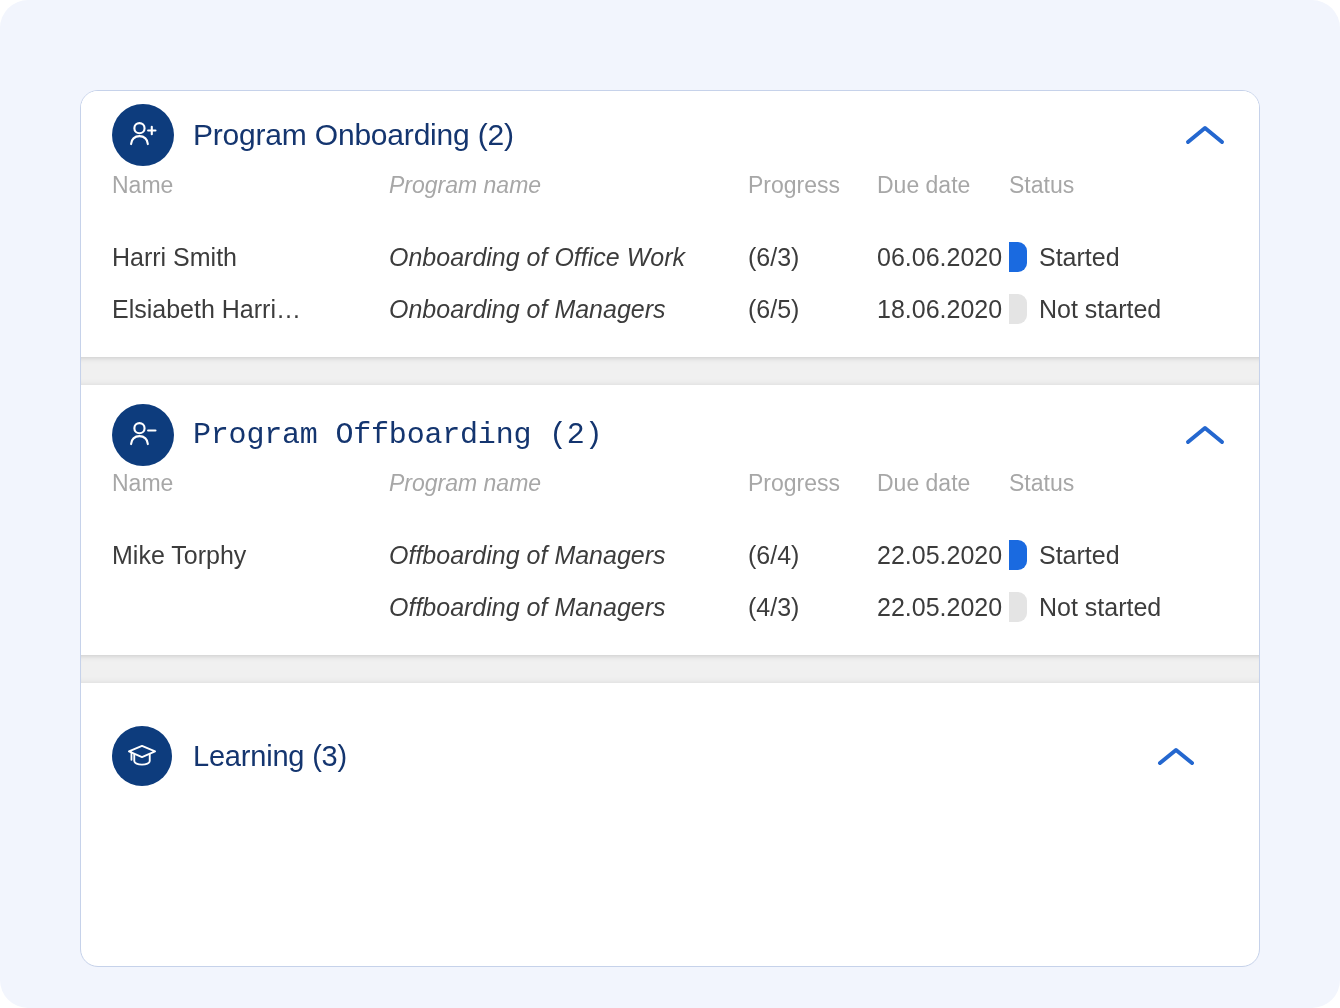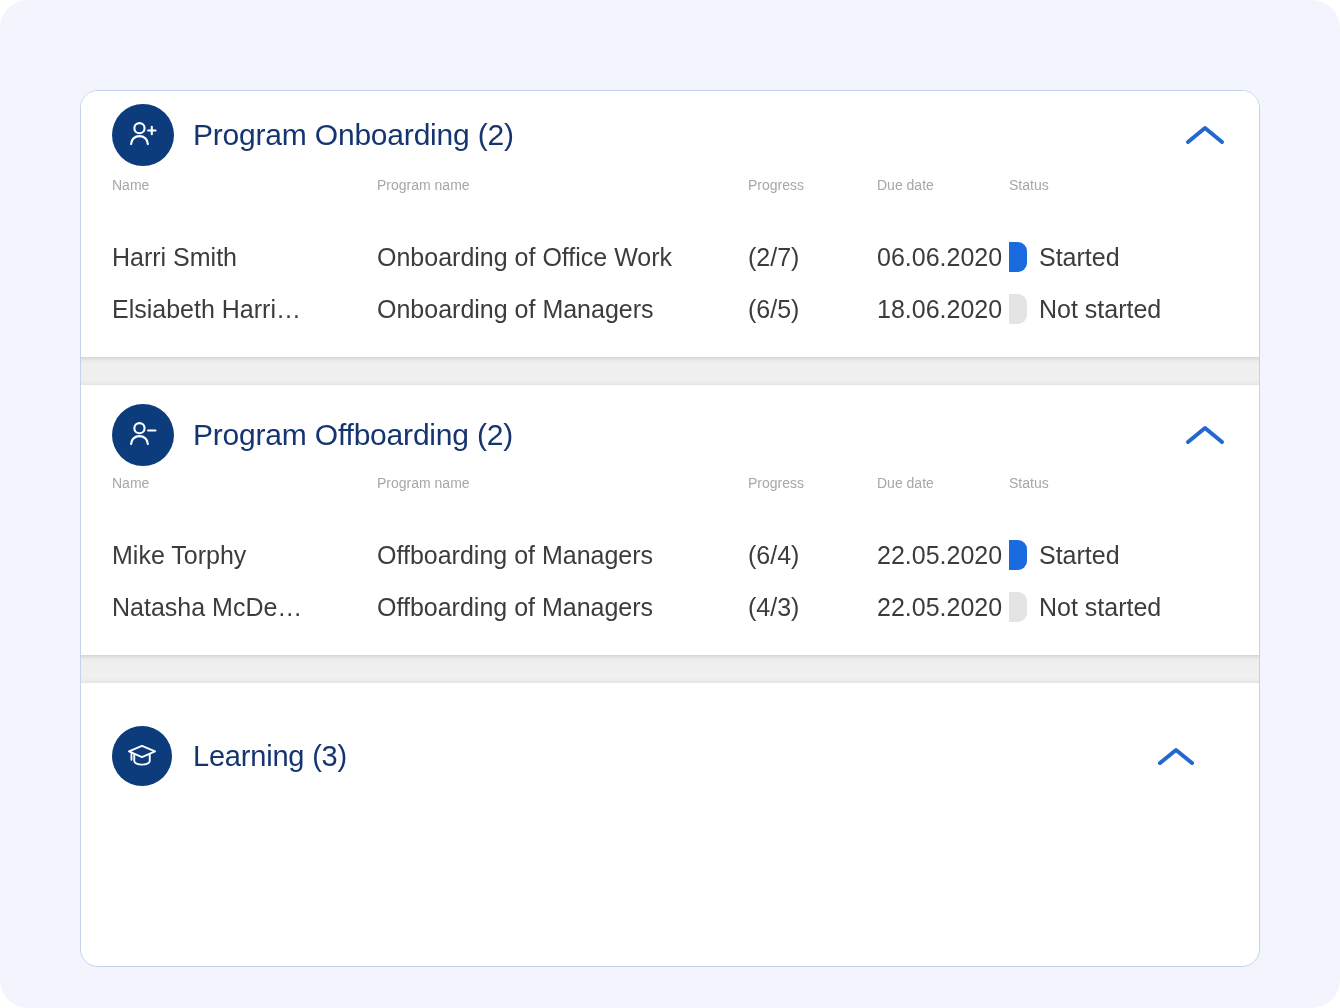--- a/index.html
+++ b/index.html
@@ -42,21 +42,21 @@
   .section { position: relative; background: #ffffff; }
 
   .section-header {
     position: relative;
     display: flex;
     align-items: center;
     height: 76px;
   }
 
   .sec1 .section-header { height: 74px; padding-top: 14px; }
-  .sec2 .section-header { height: 78px; padding-top: 22px; }
+  .sec2 .section-header { height: 78px; padding-top: 22px; font-family: Liberation Mono, monospace; }
   .sec3 .section-header { height: 104px; padding-top: 42px; }
 
   .avatar {
     position: absolute;
     left: 31px;
     width: 62px;
     height: 62px;
     border-radius: 50%;
     background: #0d3c7d;
     display: flex;
@@ -99,28 +99,28 @@
   .trow {
     position: relative;
     display: flex;
     align-items: center;
     height: 52px;
   }
 
   .thead .trow { height: 40px; }
 
   .c-name      { position: absolute; left: 31px;   }
-  .c-program   { position: absolute; left: 296px;  }
+  .c-program   { position: absolute; left: 308px; font-style: italic;  }
   .c-progress  { position: absolute; left: 667px;  }
   .c-due       { position: absolute; left: 796px;  }
   .c-status    { position: absolute; left: 928px; display: flex; align-items: center; }
 
   .thead .cell {
     color: #a7a7a7;
-    font-size: 14px;
+    font-size: 23px;
     white-space: nowrap;
   }
 
   .tbody .cell {
     color: #3c3c3c;
     font-size: 25px;
     white-space: nowrap;
   }
 
   .tbody .trow.r1 { height: 52px; }
@@ -180,21 +180,21 @@
             <div class="cell c-due">Due date</div>
             <div class="cell c-status">Status</div>
           </div>
         </div>
         <div class="rows-spacer-top"></div>
         <div class="tbody">
 
           <div class="trow r1">
             <div class="cell c-name">Harri Smith</div>
             <div class="cell c-program">Onboarding of Office Work</div>
-            <div class="cell c-progress">(2/7)</div>
+            <div class="cell c-progress">(6/3)</div>
             <div class="cell c-due">06.06.2020</div>
             <div class="cell c-status">
               <span class="status-dot" style="background: rgb(26, 106, 224);"></span>
               <span>Started</span>
             </div>
           </div>
 
           <div class="trow r1">
             <div class="cell c-program">Onboarding of Managers</div>
             <div class="cell c-name">Elsiabeth Harri…</div>
@@ -249,21 +249,20 @@
             <div class="cell c-program">Offboarding of Managers</div>
             <div class="cell c-progress">(6/4)</div>
             <div class="cell c-due">22.05.2020</div>
             <div class="cell c-status">
               <span class="status-dot" style="background: rgb(26, 106, 224);"></span>
               <span>Started</span>
             </div>
           </div>
 
           <div class="trow r1">
-            <div class="cell c-name">Natasha McDe…</div>
             <div class="cell c-program">Offboarding of Managers</div>
             <div class="cell c-progress">(4/3)</div>
             <div class="cell c-due">22.05.2020</div>
             <div class="cell c-status">
               <span class="status-dot" style="background: rgb(228, 228, 228);"></span>
               <span>Not started</span>
             </div>
           </div>
 
         </div>

